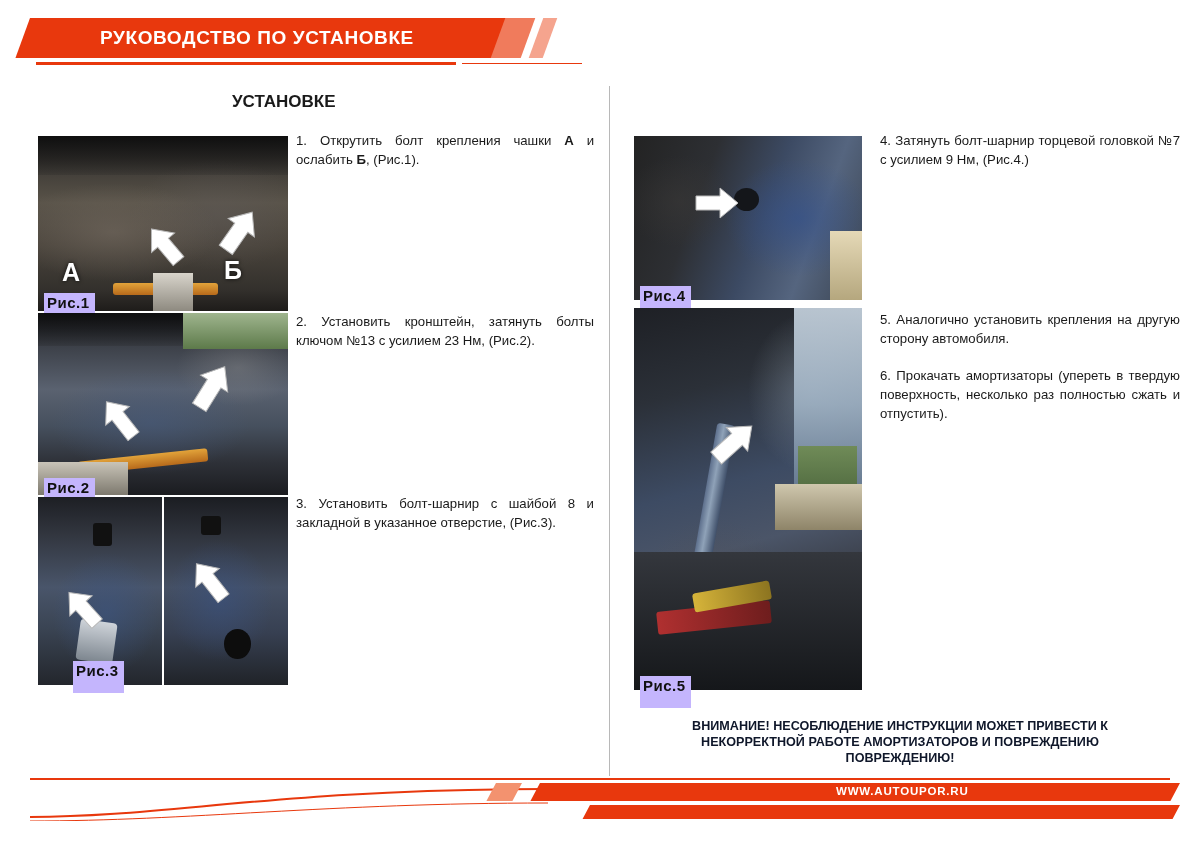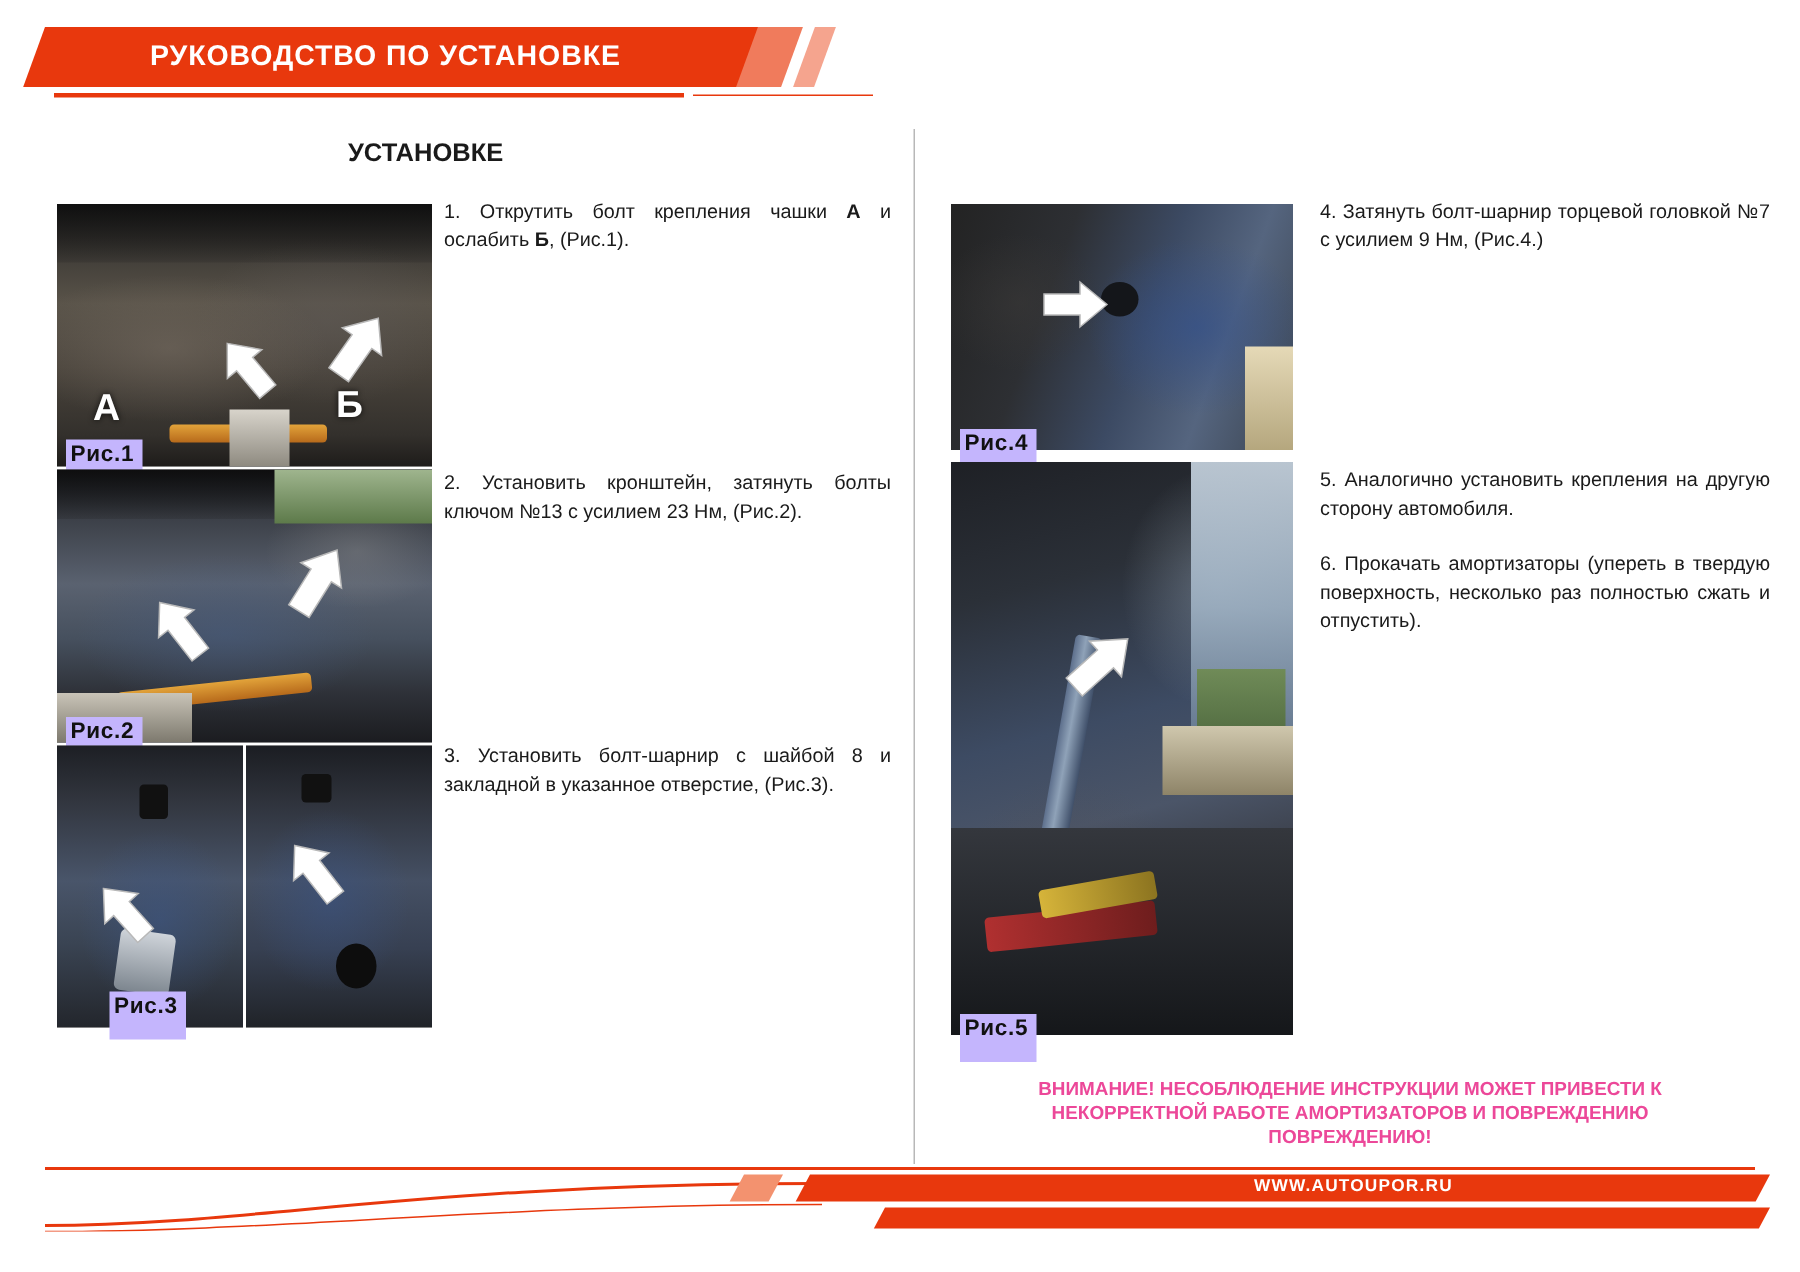--- a/index.html
+++ b/index.html
@@ -217,21 +217,21 @@
     text-align: justify;
   }
   .txt b { font-weight: bold; }
 
   
   .warning {
     position: absolute;
     left: 620px; top: 718px;
     width: 560px;
     text-align: center;
-    color: #ec4899;
+    color: #0f172a;
     font-size: 12.6px;
     font-weight: bold;
     line-height: 16px;
   }
 
   
   .footer {
     position: absolute;
     left: 0; top: 775px;
     width: 1200px;

